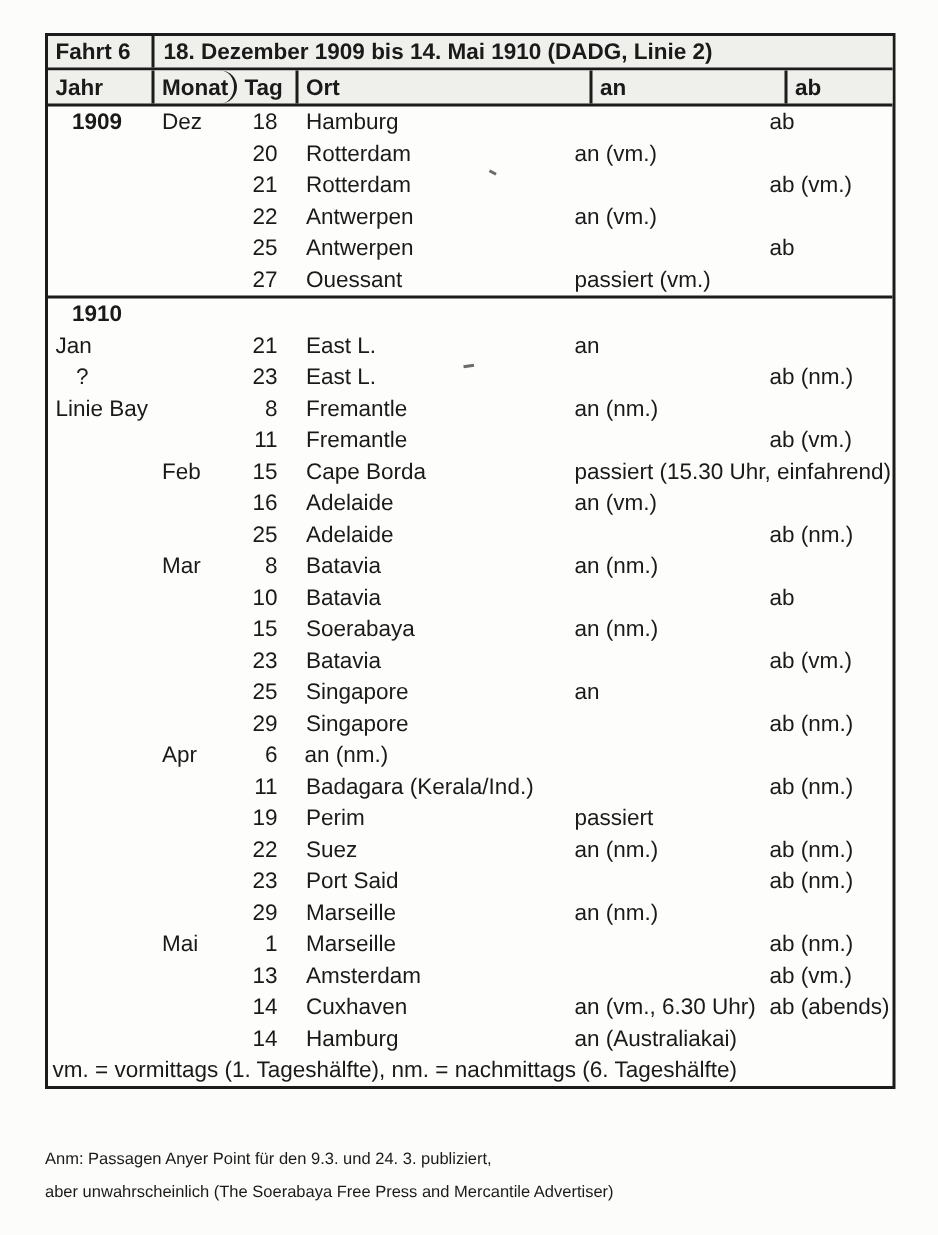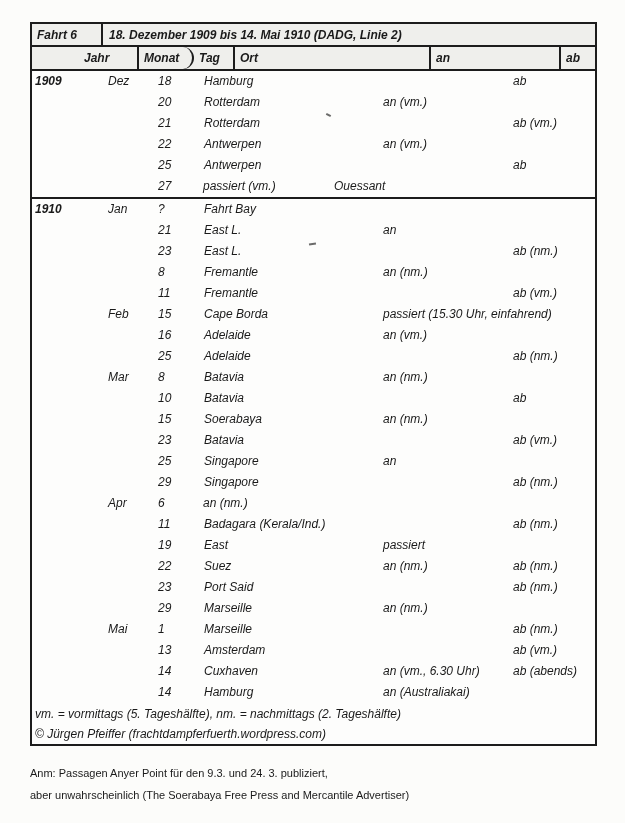--- a/index.html
+++ b/index.html
@@ -11,45 +11,44 @@
     color:#1a1a1a;
     position:relative;
     overflow:hidden;
   }
   .page { position:absolute; inset:0; }
 
   .tbl {
     position:absolute; left:30px; top:22px; width:567px;
     border:2px solid #1c1c1c;
     background:#fdfdfc;
-    font-size:12px;
-    font-style:italic;
+    font-size:15px;
   }
 
   
   .r-title { display:flex; height:23px; line-height:22px; font-weight:bold; background:#efefec; border-bottom:2px solid #1c1c1c; }
   .c-fahrt { width:71px; border-right:2px solid #1c1c1c; padding-left:5px; }
   .c-span  { flex:1; padding-left:6px; white-space:nowrap; }
 
   
   .r-head { display:flex; height:24px; line-height:23px; font-weight:bold; background:#efefec; border-bottom:2px solid #1c1c1c; }
-  .h-jahr  { width:71px;  border-right:2px solid #1c1c1c; padding-left:16px;margin-left:36px; }
+  .h-jahr  { width:71px;  border-right:2px solid #1c1c1c; padding-left:5px; }
   .h-monat { width:55px;  border-right:2px solid #1c1c1c; padding-left:5px;border-radius:11px; }
   .h-tag   { width:41px;  border-right:2px solid #1c1c1c; padding-left:5px; }
   .h-ort   { width:196px; border-right:2px solid #1c1c1c; padding-left:5px; }
   .h-an    { width:130px; border-right:2px solid #1c1c1c; padding-left:5px; }
   .h-ab    { flex:1; padding-left:5px; }
 
   
   .brow { display:flex; height:21px; line-height:21px; }
-  .brow.section { border-top:2px solid #1c1c1c; height:23px; line-height:21px; }
+  .brow.section { border-top:2px solid #1c1c1c; height:23px; line-height:21px;flex-direction:column; }
   .bc { overflow:visible; }
-  .c-jahr  { width:71px;  padding-left:3px; font-weight:bold; }
+  .c-jahr  { width:71px;  padding-left:16px; font-weight:bold; }
   .c-monat { width:55px;  padding-left:5px; }
-  .c-tag   { width:41px;  text-align:left; padding-right:14px; }
+  .c-tag   { width:41px;  text-align:right; padding-right:14px; }
   .c-ort   { width:180px; padding-left:5px; white-space:nowrap; }
   .c-an    { width:130px; padding-left:4px; white-space:nowrap; }
   .c-ab    { flex:1; padding-left:4px; white-space:nowrap; }
 
   
   .foot { height:20px; line-height:20px; padding-left:3px; white-space:nowrap; }
   .foot.first { margin-top:1px; }
 
   
   .note { position:absolute; left:30px; top:762px; font-size:11px; line-height:22px; }
@@ -118,29 +117,29 @@
           <div class="bc c-monat"></div>
           <div class="bc c-tag">25</div>
           <div class="bc c-ort">Antwerpen</div>
           <div class="bc c-an"></div>
           <div class="bc c-ab">ab</div>
         </div>
         <div class="brow">
           <div class="bc c-jahr"></div>
           <div class="bc c-monat"></div>
           <div class="bc c-tag">27</div>
+          <div class="bc c-ort">Ouessant</div>
           <div class="bc c-an">passiert (vm.)</div>
-          <div class="bc c-ort">Ouessant</div>
           <div class="bc c-ab"></div>
         </div>
         <div class="brow section">
           <div class="bc c-jahr">1910</div>
           <div class="bc c-monat">Jan</div>
           <div class="bc c-tag">?</div>
-          <div class="bc c-ort">Fahrt Bay</div>
+          <div class="bc c-ort">Linie Bay</div>
           <div class="bc c-an"></div>
           <div class="bc c-ab"></div>
         </div>
         <div class="brow">
           <div class="bc c-jahr"></div>
           <div class="bc c-monat"></div>
           <div class="bc c-tag">21</div>
           <div class="bc c-ort">East L.</div>
           <div class="bc c-an">an</div>
           <div class="bc c-ab"></div>
@@ -253,21 +252,21 @@
           <div class="bc c-monat"></div>
           <div class="bc c-tag">11</div>
           <div class="bc c-ort">Badagara (Kerala/Ind.)</div>
           <div class="bc c-an"></div>
           <div class="bc c-ab">ab (nm.)</div>
         </div>
         <div class="brow">
           <div class="bc c-jahr"></div>
           <div class="bc c-monat"></div>
           <div class="bc c-tag">19</div>
-          <div class="bc c-ort">East</div>
+          <div class="bc c-ort">Perim</div>
           <div class="bc c-an">passiert</div>
           <div class="bc c-ab"></div>
         </div>
         <div class="brow">
           <div class="bc c-jahr"></div>
           <div class="bc c-monat"></div>
           <div class="bc c-tag">22</div>
           <div class="bc c-ort">Suez</div>
           <div class="bc c-an">an (nm.)</div>
           <div class="bc c-ab">ab (nm.)</div>
@@ -315,22 +314,21 @@
         <div class="brow">
           <div class="bc c-jahr"></div>
           <div class="bc c-monat"></div>
           <div class="bc c-tag">14</div>
           <div class="bc c-ort">Hamburg</div>
           <div class="bc c-an">an (Australiakai)</div>
           <div class="bc c-ab"></div>
         </div>
       </div>
 
-    <div class="foot first">vm. = vormittags (5. Tageshälfte), nm. = nachmittags (2. Tageshälfte)</div>
-    <div class="foot">© Jürgen Pfeiffer (frachtdampferfuerth.wordpress.com)</div>
+    <div class="foot first">vm. = vormittags (1. Tageshälfte), nm. = nachmittags (6. Tageshälfte)</div>
   </div>
 
   <div class="note">
     <div>Anm: Passagen Anyer Point für den 9.3. und 24. 3. publiziert,</div>
     <div>aber unwahrscheinlich (The Soerabaya Free Press and Mercantile Advertiser)</div>
   </div>
 
   <div class="scan-mark mark-1"></div>
   <div class="scan-mark mark-2"></div>
 

